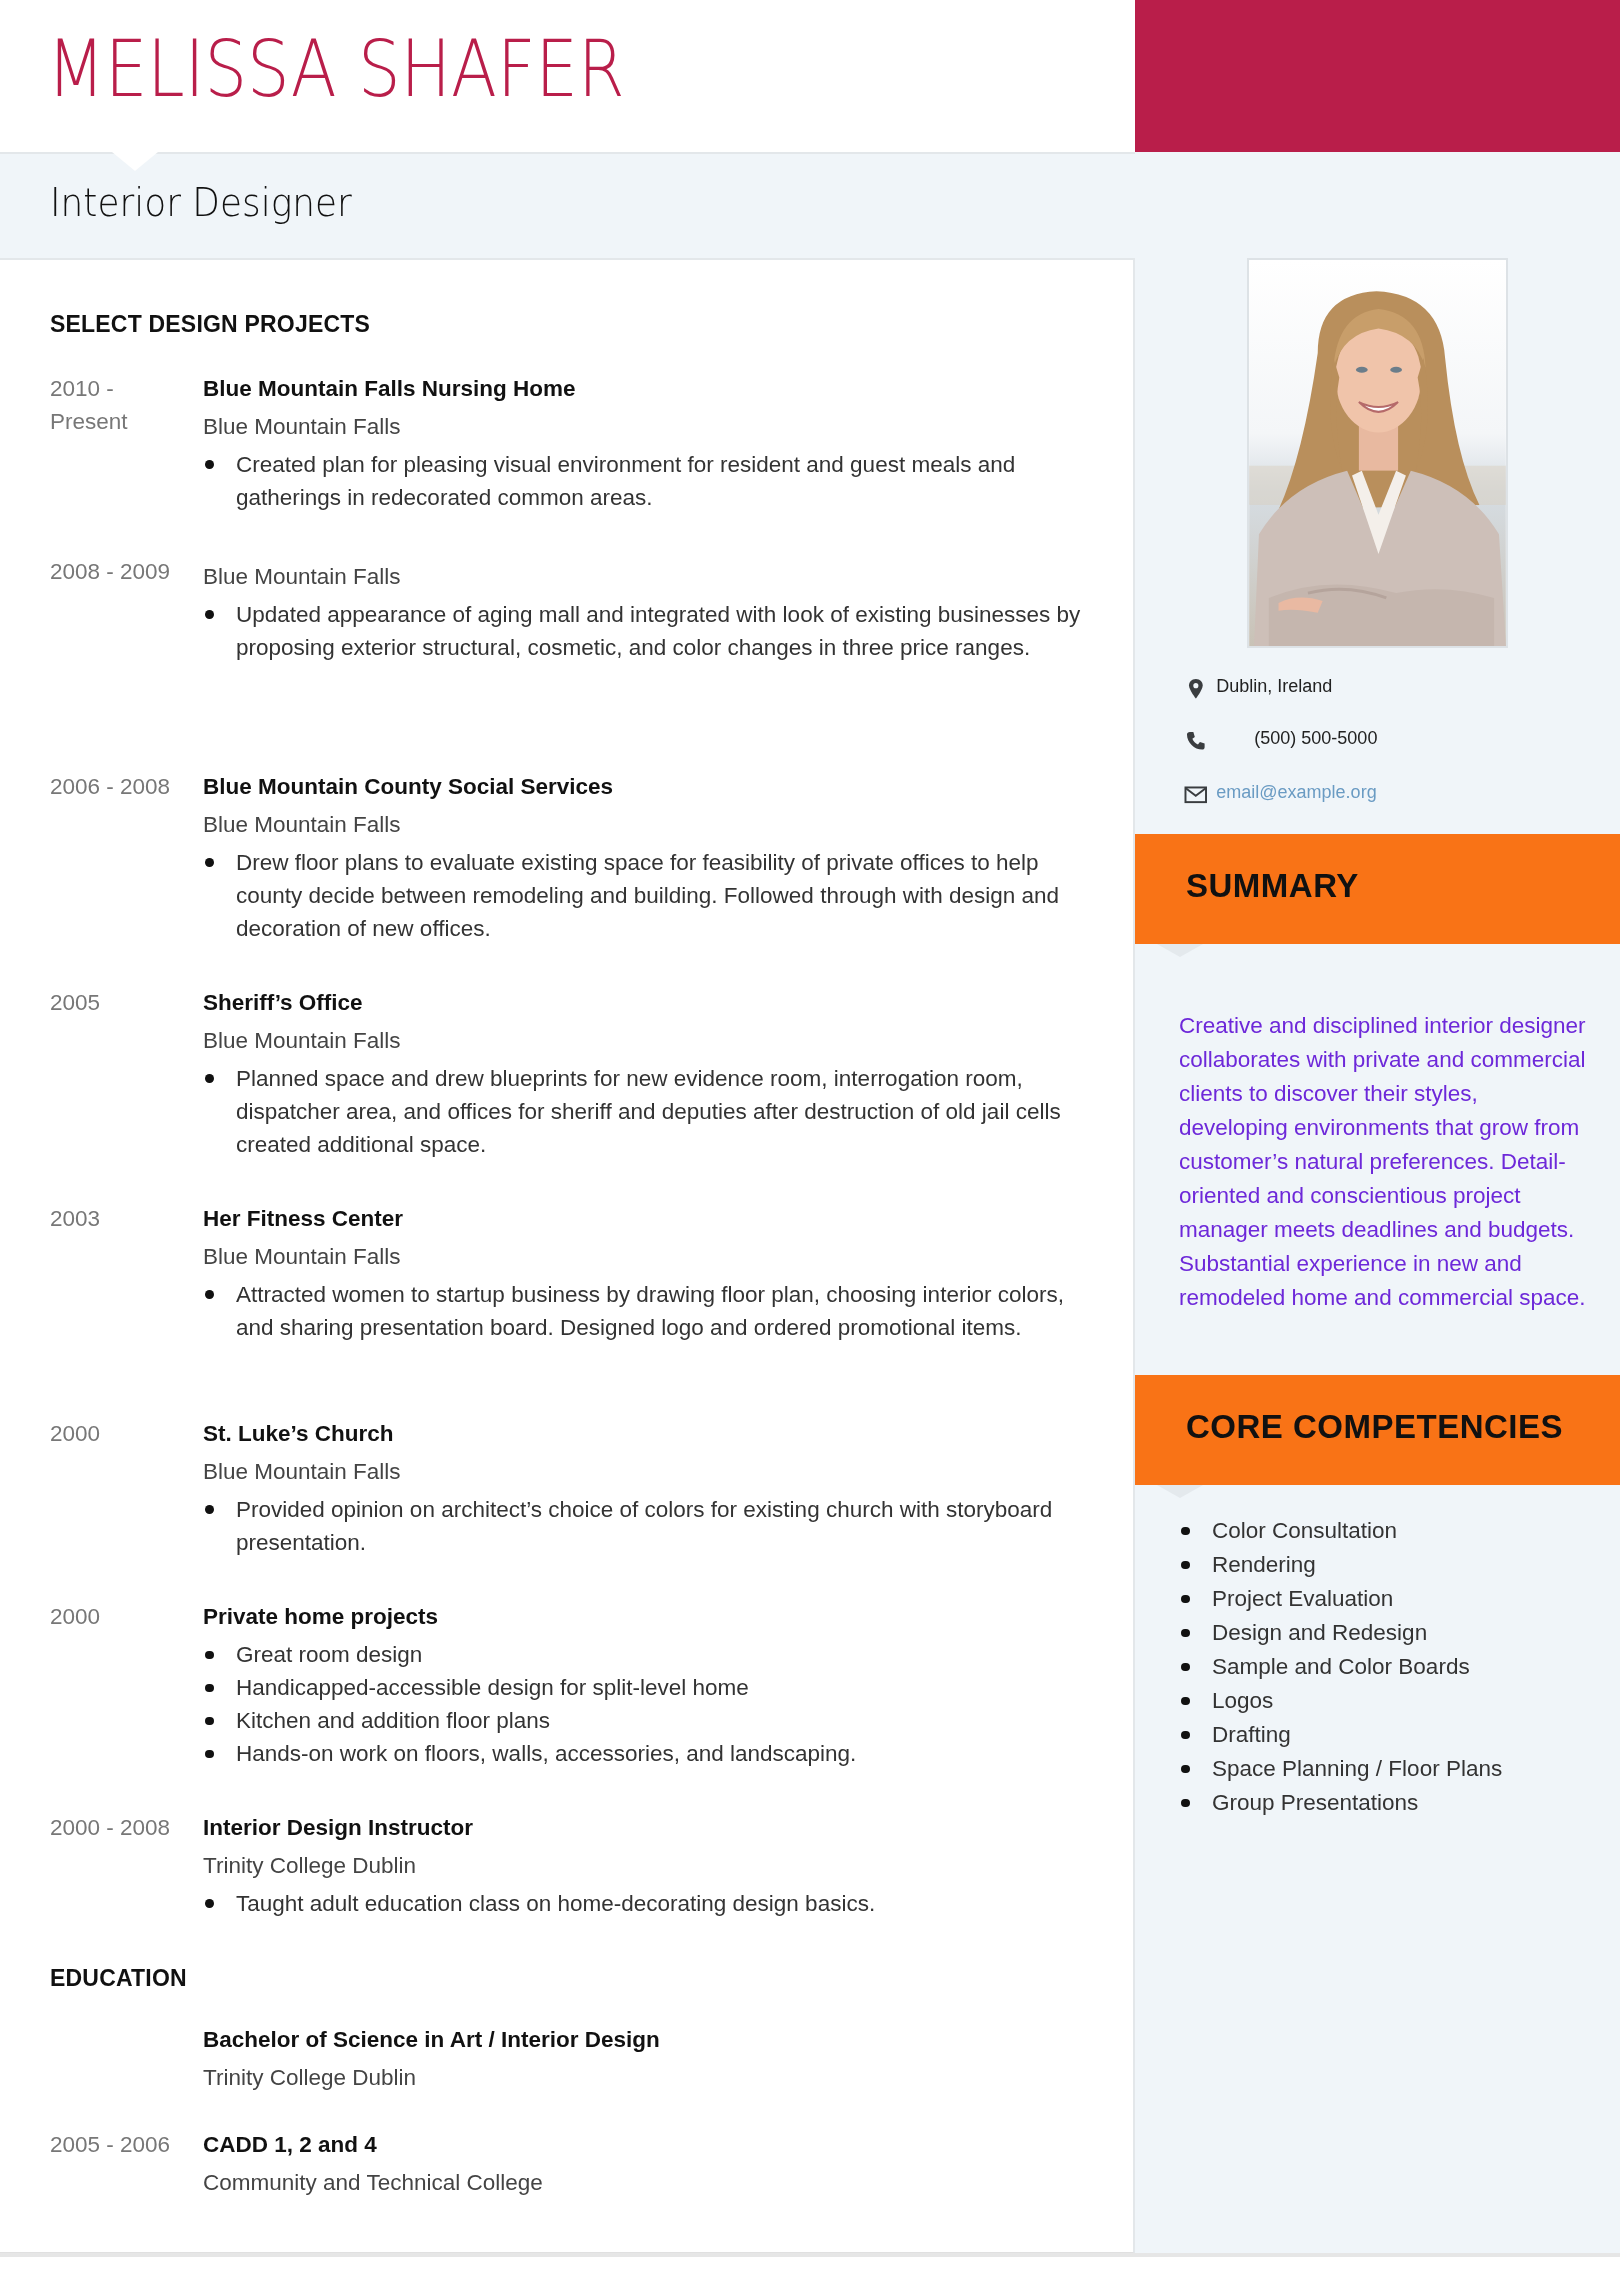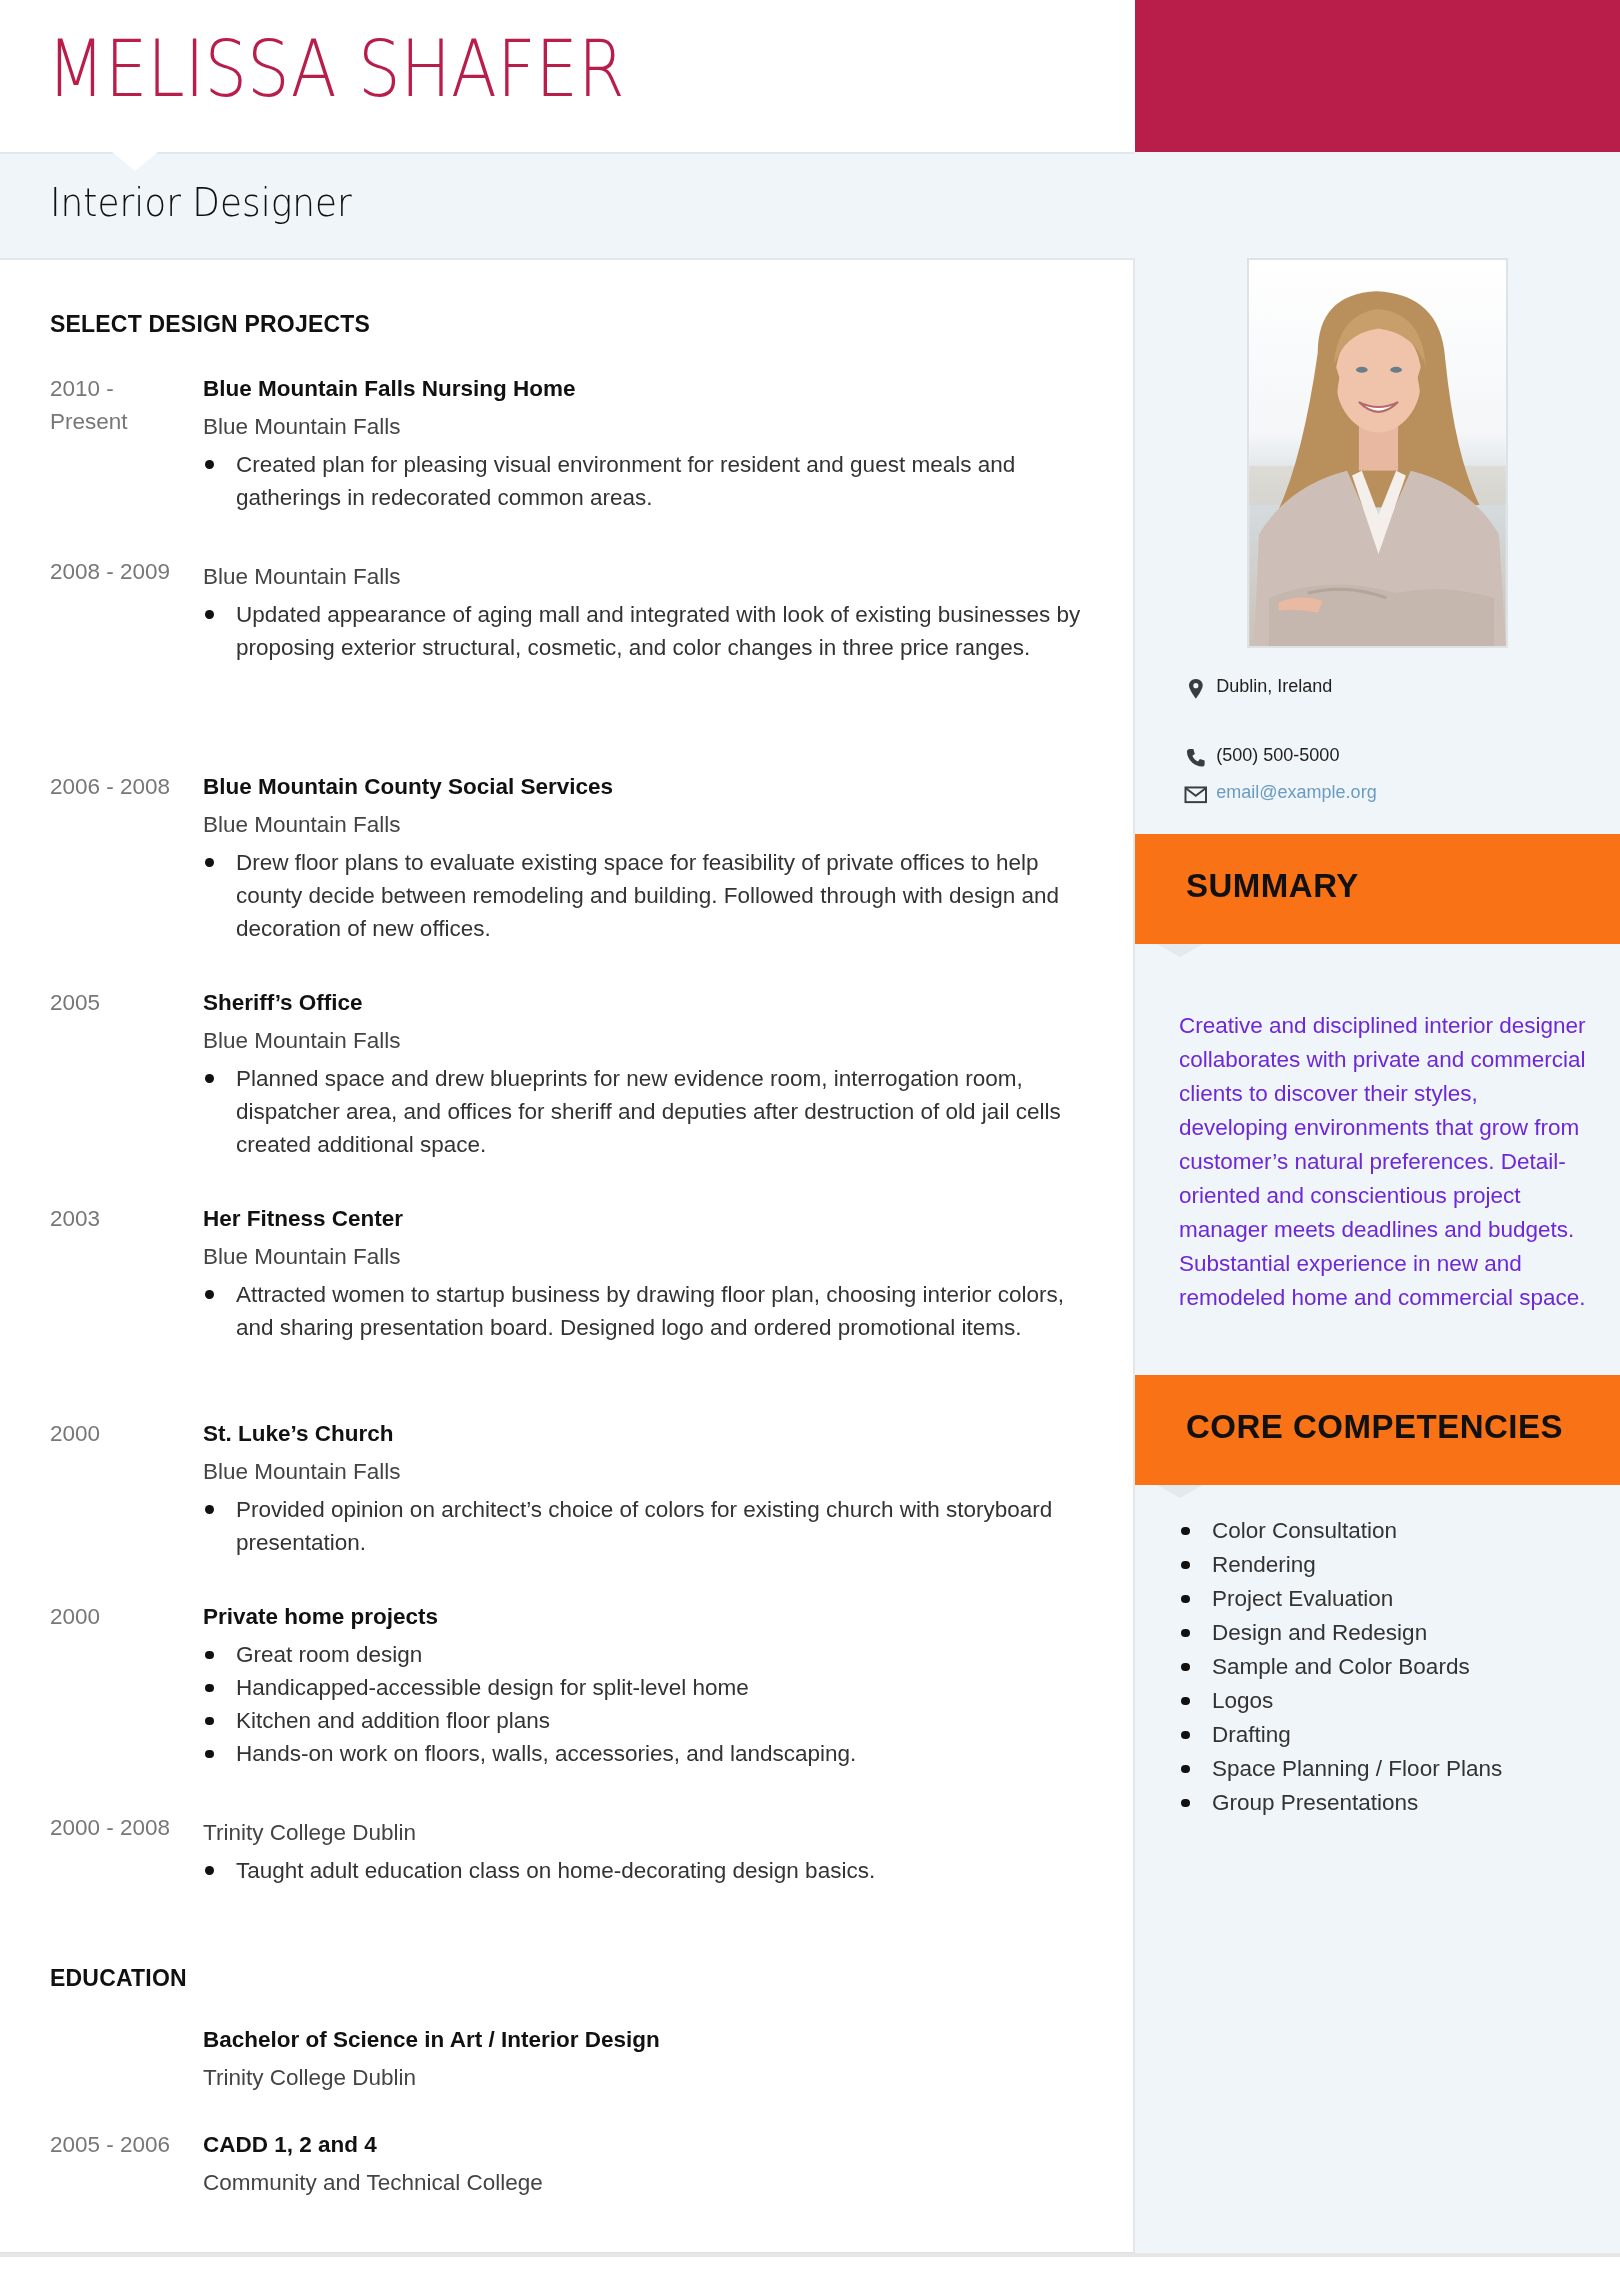--- a/index.html
+++ b/index.html
@@ -140,20 +140,21 @@
       <li>Handicapped-accessible design for split-level home</li>
       <li>Kitchen and addition floor plans</li>
       <li>Hands-on work on floors, walls, accessories, and landscaping.</li>
     </ul>
   </div>
 </div>
 
 <div class="entry" style="top:1811px;">
   <div class="date">2000 - 2008</div>
   <div class="body">
+    <div class="title">Interior Design Instructor</div>
     <div class="org">Trinity College Dublin</div>
     <ul>
         <li>Taught adult education class on home-decorating design basics.</li>
       </ul>
   </div>
 </div>
 
 <div class="sec-head" style="top:1965px;">EDUCATION</div>
 
 <div class="entry" style="top:2023px;">
@@ -211,21 +212,21 @@
 
 <div class="contact" style="top:676px;">
   <span class="ico">
     <svg width="15.7" height="21.6" viewBox="0 0 16 22">
         <path d="M8 1 C3.5 1 1 4.2 1 7.6 C1 12 8 21 8 21 C8 21 15 12 15 7.6 C15 4.2 12.5 1 8 1 Z" fill="#3a3d40"></path>
         <circle cx="8" cy="7.8" r="2.6" fill="#f0f5f9"></circle>
       </svg>
   </span>
   <span class="txt">Dublin, Ireland</span>
 </div>
-<div class="contact" style="top:745px;">
+<div class="contact" style="top:728px;gap:38px;">
   <span class="ico">
     <svg width="19.6" height="19.6" viewBox="0 0 20 20">
         <path d="M4 1 L7.5 1 L9 6 L6.5 8 C7.8 10.8 9.5 12.6 12.2 13.8 L14.2 11.2 L19 12.8 L19 16.5 C19 18 18 19 16.5 19 C8.5 19 1 11.5 1 3.5 C1 2 2.2 1 4 1 Z" fill="#3a3d40"></path>
       </svg>
   </span>
   <span class="txt">(500) 500-5000</span>
 </div>
 <div class="contact email" style="top:782px;">
   <span class="ico">
     <svg width="23.5" height="17.6" viewBox="0 0 24 18">

